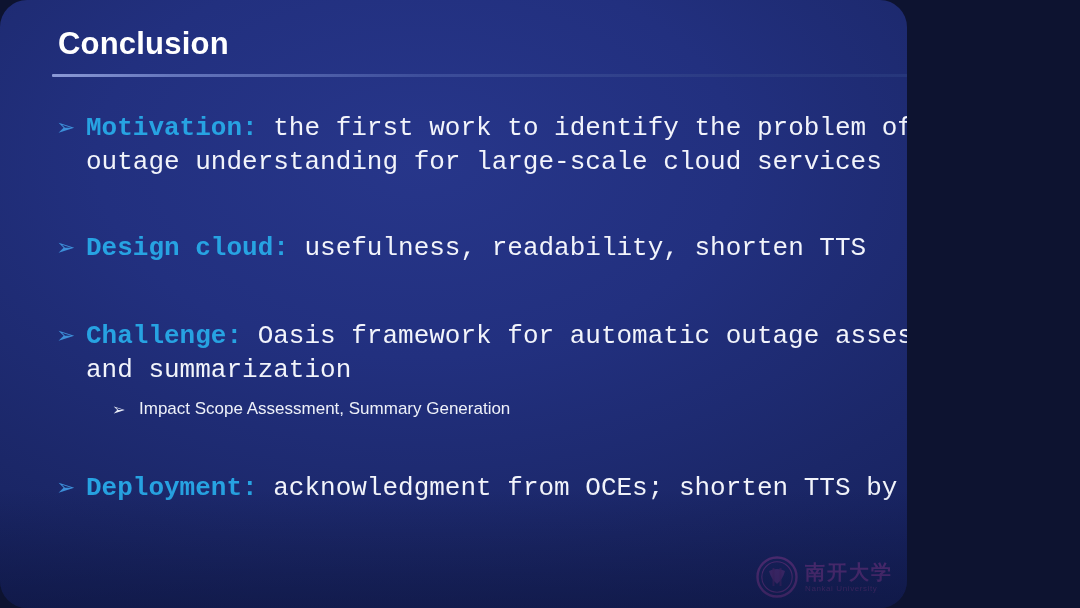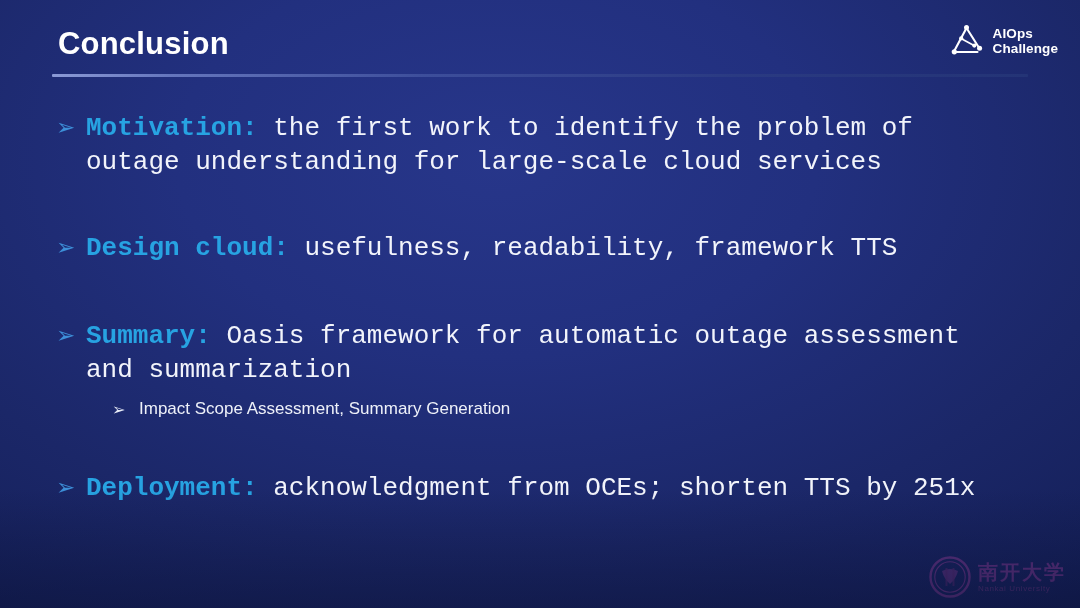--- a/index.html
+++ b/index.html
@@ -5,26 +5,27 @@
   html, body {
     margin: 0;
     padding: 0;
     background: #0d1330;
   }
   body {
     font-family: "Liberation Sans", sans-serif;
   }
   .slide {
     position: relative;
-    width: 1080px;
+    width: 907px;
     height: 608px;
     overflow: hidden;
     background-color: #1c2a6e;
     background-image:
       radial-gradient(ellipse 1000px 620px at 46% 26%, #27368a 0%, #22307f 32%, #1b2768 64%, #15205a 88%, #111b4e 100%);
+    border-radius: 27px;
   }
   .slide::after {
     content: "";
     position: absolute;
     left: 0; right: 0; bottom: 0;
     height: 120px;
     background: linear-gradient(to bottom, rgba(10,16,50,0) 0%, rgba(10,16,50,0.45) 100%);
     pointer-events: none;
   }
 
@@ -165,55 +166,36 @@
   }
 </style>
 </head>
 <body>
 
 <div class="slide">
 
   <div class="title">Conclusion</div>
   <div class="title-rule"></div>
 
-  <div class="aiops-logo">
-    <span>
-      <svg class="aiops-mark" viewBox="0 0 36 34" fill="none" xmlns="http://www.w3.org/2000/svg">
-        <path d="M16.5 4 L4.5 26.5" stroke="#ffffff" stroke-width="2.1" stroke-linecap="round"></path>
-        <path d="M16.5 4 L29.5 24.5" stroke="#ffffff" stroke-width="2.1" stroke-linecap="round"></path>
-        <path d="M6.5 28 L27.5 28" stroke="#ffffff" stroke-width="2.1" stroke-linecap="round"></path>
-        <path d="M11 14.5 L24 21.5" stroke="#ffffff" stroke-width="1.7" stroke-linecap="round"></path>
-        <circle cx="16.5" cy="3.6" r="2.5" fill="#ffffff"></circle>
-        <circle cx="4.3" cy="27.8" r="2.6" fill="#ffffff"></circle>
-        <circle cx="29.6" cy="24.2" r="2.5" fill="#ffffff"></circle>
-        <circle cx="11.2" cy="14.3" r="2.1" fill="#ffffff"></circle>
-        <circle cx="24.3" cy="21.6" r="2.1" fill="#ffffff"></circle>
-      </svg>
-    </span>
-    <div class="aiops-text">
-      <div>AIOps</div>
-      <div>Challenge</div>
-    </div>
-  </div>
 
   <div class="body">
 
     <div class="bullet b1">
       <span class="marker">➢</span>
       <span class="content"><span class="label">Motivation:</span><span> the first work to identify the problem of outage understanding for large-scale cloud services</span></span>
     </div>
 
     <div class="bullet b2">
       <span class="marker">➢</span>
-      <span class="content"><span class="label">Design cloud:</span><span> usefulness, readability, framework TTS</span></span>
+      <span class="content"><span class="label">Design cloud:</span><span> usefulness, readability, shorten TTS</span></span>
     </div>
 
     <div class="bullet b3">
       <span class="marker">➢</span>
-      <span class="content"><span class="label">Summary:</span><span> Oasis framework for automatic outage assessment and summarization</span></span>
+      <span class="content"><span class="label">Challenge:</span><span> Oasis framework for automatic outage assessment and summarization</span></span>
     </div>
 
     <div class="subbullet">
       <span class="marker">➢</span>
       <span class="content">Impact Scope Assessment, Summary Generation</span>
     </div>
 
     <div class="bullet b4">
       <span class="marker">➢</span>
       <span class="content"><span class="label">Deployment:</span><span> acknowledgment from OCEs; shorten TTS by 251x</span></span>

